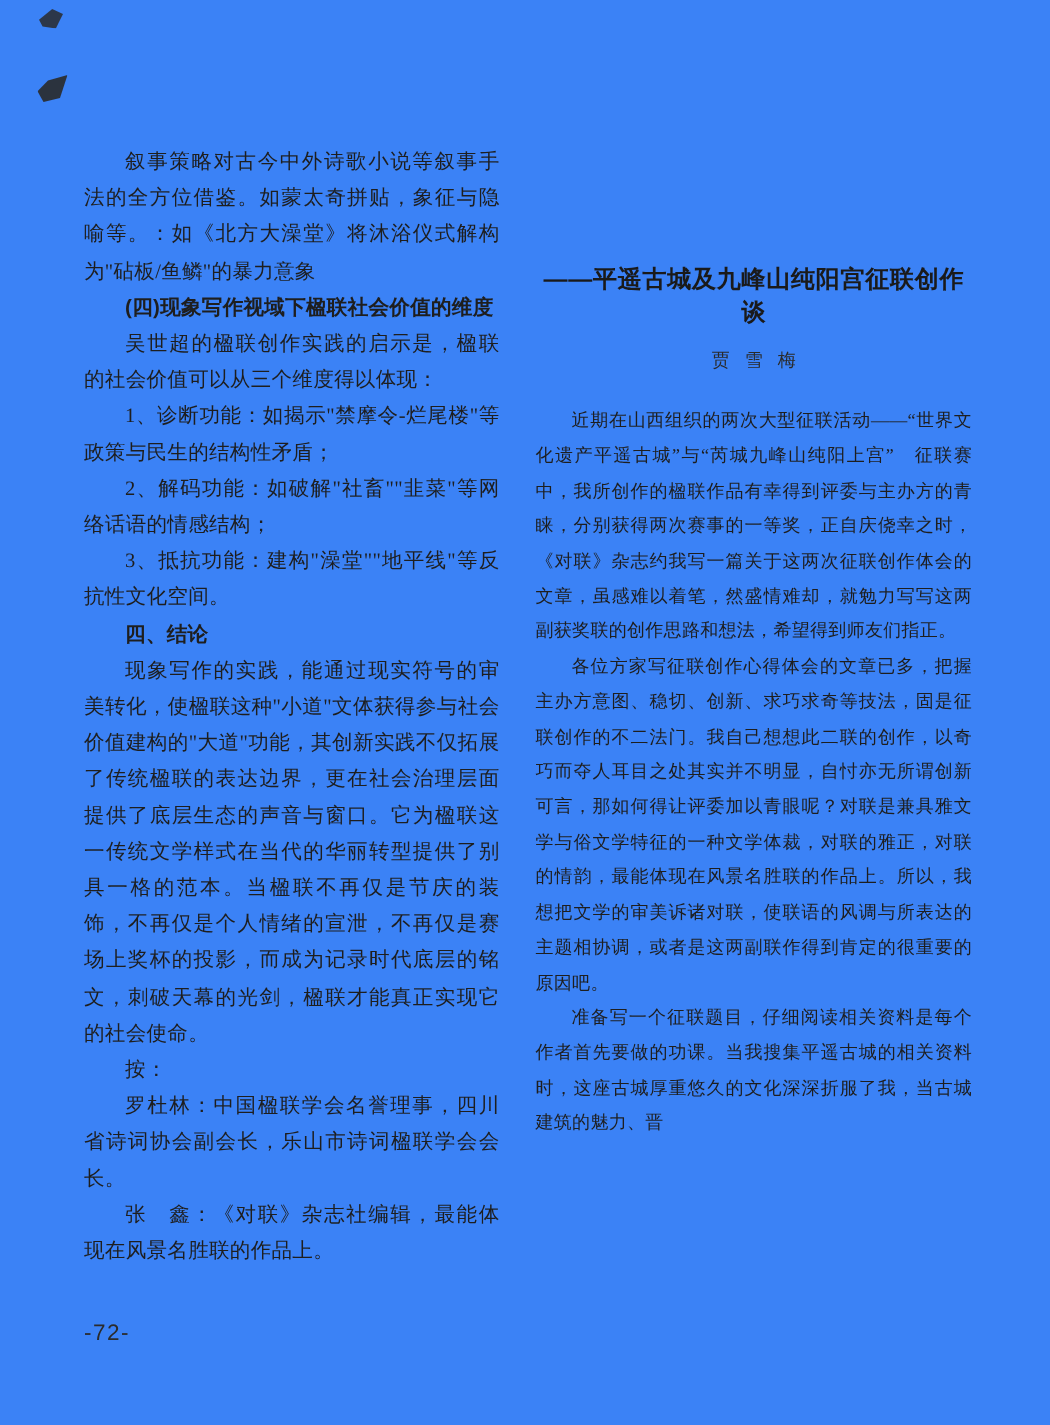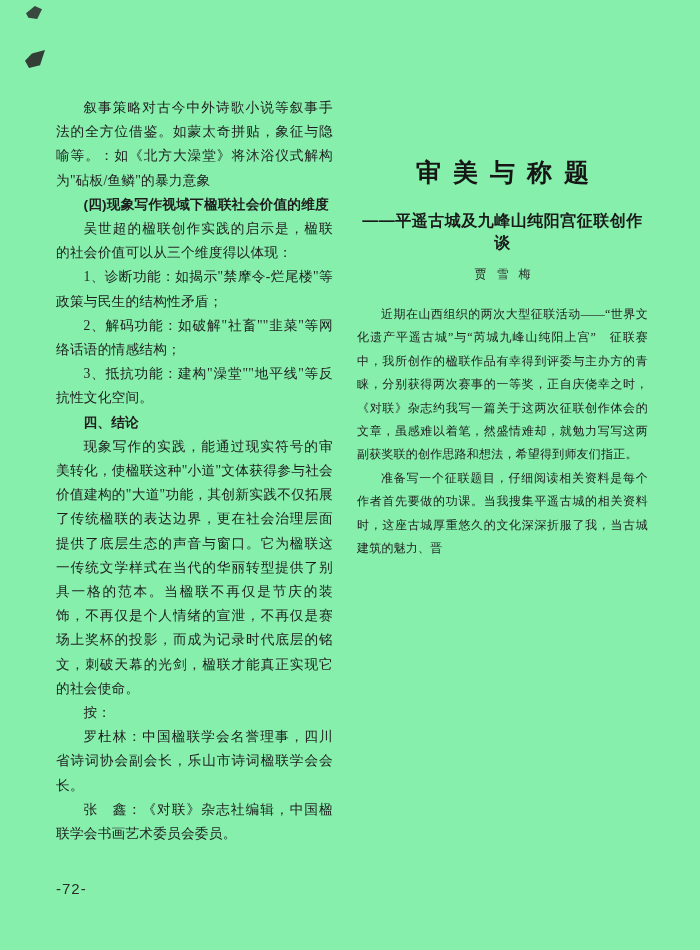--- a/index.html
+++ b/index.html
@@ -4,21 +4,21 @@
 <style>
   html, body {
     margin: 0;
     padding: 0;
     background: #ffffff;
   }
   .page {
     position: relative;
     width: 700px;
     height: 950px;
-    background: #86efac;
+    background: #3b82f6;
     overflow: hidden;
     font-family: "Liberation Serif", serif;
     color: #1e1e1e;
   }
 
   
   .smudge {
     position: absolute;
     background: #2a2a2a;
   }
@@ -126,28 +126,28 @@
     <p>叙事策略对古今中外诗歌小说等叙事手法的全方位借鉴。如蒙太奇拼贴，象征与隐喻等。：如《北方大澡堂》将沐浴仪式解构为"砧板/鱼鳞"的暴力意象</p>
     <h3 class="heading">(四)现象写作视域下楹联社会价值的维度</h3>
     <p>吴世超的楹联创作实践的启示是，楹联的社会价值可以从三个维度得以体现：</p>
     <p>1、诊断功能：如揭示"禁摩令-烂尾楼"等政策与民生的结构性矛盾；</p>
     <p>2、解码功能：如破解"社畜""韭菜"等网络话语的情感结构；</p>
     <p>3、抵抗功能：建构"澡堂""地平线"等反抗性文化空间。</p>
     <h3 class="heading">四、结论</h3>
     <p>现象写作的实践，能通过现实符号的审美转化，使楹联这种"小道"文体获得参与社会价值建构的"大道"功能，其创新实践不仅拓展了传统楹联的表达边界，更在社会治理层面提供了底层生态的声音与窗口。它为楹联这一传统文学样式在当代的华丽转型提供了别具一格的范本。当楹联不再仅是节庆的装饰，不再仅是个人情绪的宣泄，不再仅是赛场上奖杯的投影，而成为记录时代底层的铭文，刺破天幕的光剑，楹联才能真正实现它的社会使命。</p>
     <p>按：</p>
     <p>罗杜林：中国楹联学会名誉理事，四川省诗词协会副会长，乐山市诗词楹联学会会长。</p>
-    <p>张　鑫：《对联》杂志社编辑，中国楹联学会书画艺术委员会委员。</p>
+    <p>张　鑫：《对联》杂志社编辑，最能体现在风景名胜联的作品上。</p>
   </div>
 
   <div class="col-right">
-    <h1 class="article-title">审美与称题</h1>
     <h2 class="article-subtitle">——平遥古城及九峰山纯阳宫征联创作谈</h2>
     <div class="article-author">贾雪梅</div>
     <div class="article-body">
       <p>近期在山西组织的两次大型征联活动——“世界文化遗产平遥古城”与“芮城九峰山纯阳上宫”　征联赛中，我所创作的楹联作品有幸得到评委与主办方的青睐，分别获得两次赛事的一等奖，正自庆侥幸之时，《对联》杂志约我写一篇关于这两次征联创作体会的文章，虽感难以着笔，然盛情难却，就勉力写写这两副获奖联的创作思路和想法，希望得到师友们指正。</p>
+      <p>各位方家写征联创作心得体会的文章已多，把握主办方意图、稳切、创新、求巧求奇等技法，固是征联创作的不二法门。我自己想想此二联的创作，以奇巧而夺人耳目之处其实并不明显，自忖亦无所谓创新可言，那如何得让评委加以青眼呢？对联是兼具雅文学与俗文学特征的一种文学体裁，对联的雅正，对联的情韵，最能体现在风景名胜联的作品上。所以，我想把文学的审美诉诸对联，使联语的风调与所表达的主题相协调，或者是这两副联作得到肯定的很重要的原因吧。</p>
       <p>准备写一个征联题目，仔细阅读相关资料是每个作者首先要做的功课。当我搜集平遥古城的相关资料时，这座古城厚重悠久的文化深深折服了我，当古城建筑的魅力、晋</p>
     </div>
   </div>
 
   <div class="page-number">-72-</div>
 
 </div>
 
 </body></html>

